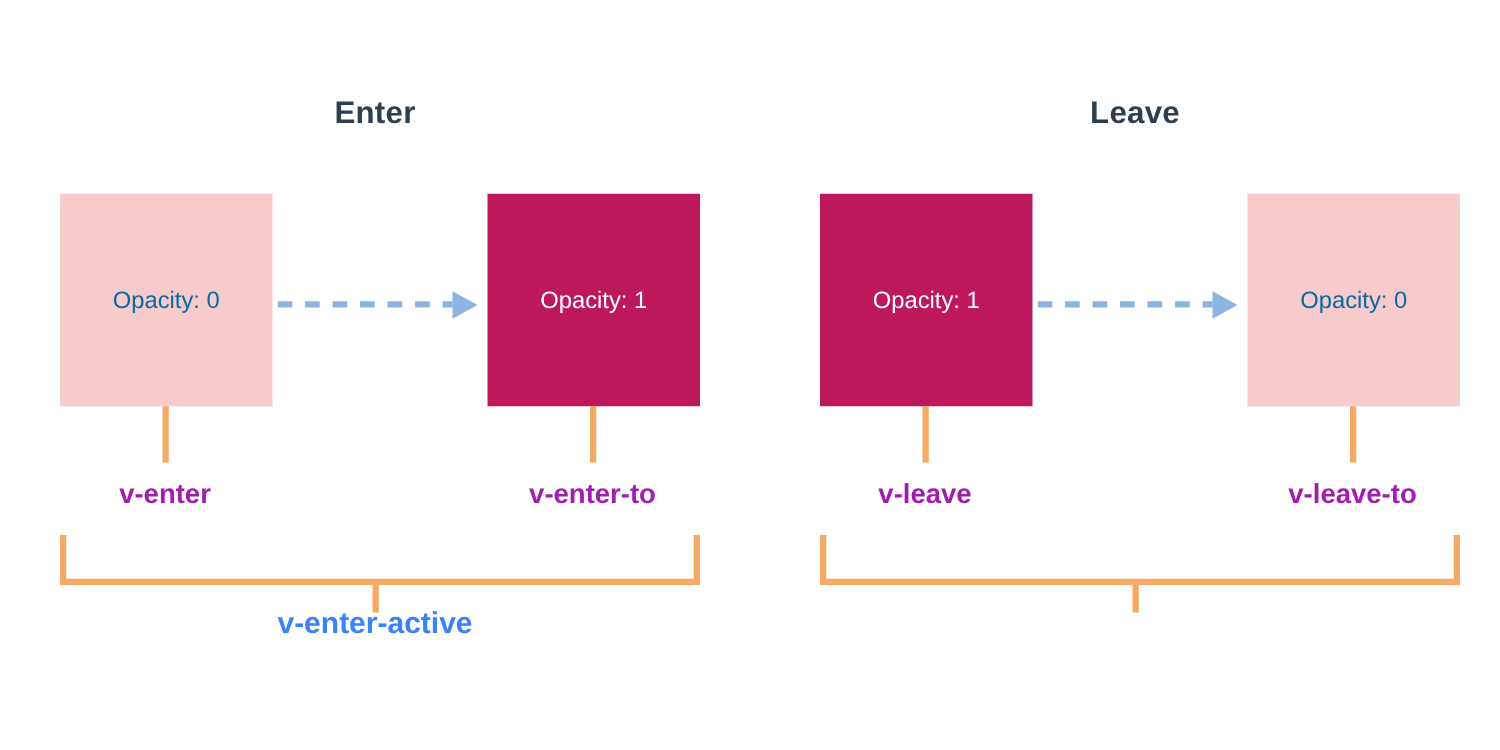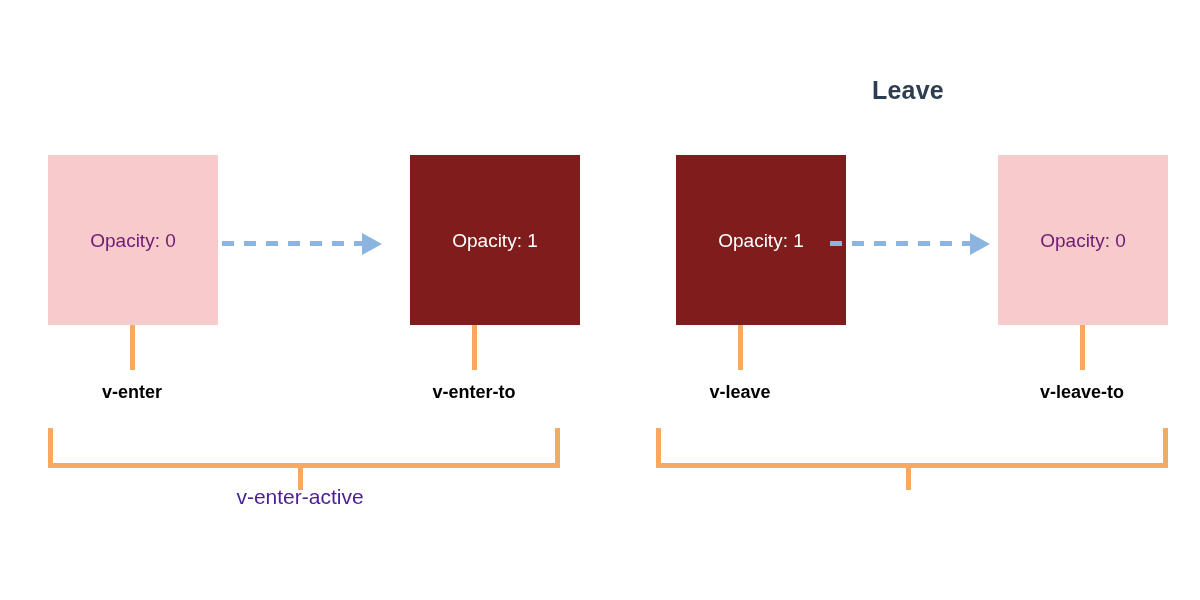--- a/index.html
+++ b/index.html
@@ -56,22 +56,22 @@
   }
   .state-box .box-label {
     font-size: 19px;
     font-weight: normal;
     line-height: 1;
   }
   .box-from { left: 48px; }
   .box-to   { left: 390px; }
 
   .box-faded  { background: #f7cbcb; }
-  .box-faded .box-label  { color: #701a75; }
-  .box-solid  { background: #7f1d1d; margin-left: 20px; }
+  .box-faded .box-label  { color: #0369a1; }
+  .box-solid  { background: #be185d; }
   .box-solid .box-label  { color: #ffffff; }
 
   
   .arrow {
     position: absolute;
     top: 233px;
     left: 222px;
     width: 164px;
     height: 22px;
   }
@@ -103,23 +103,23 @@
     height: 45px;
     background: #f5a962;
     top: 325px;
   }
   .stem-from { left: 130px; }
   .stem-to   { left: 472px; }
 
   .class-label {
     position: absolute;
     top: 382px;
-    font-size: 18px;
+    font-size: 22px;
     font-weight: bold;
-    color: #000000;
+    color: #a21caf;
     text-align: center;
     white-space: nowrap;
     transform: translateX(-50%);
   }
   .label-from { left: 132px; }
   .label-to   { left: 474px; text-align: center; }
 
   
   .bracket {
     position: absolute;
@@ -153,33 +153,34 @@
     width: 5px;
     height: 22px;
     background: #f5a962;
   }
   .active-label {
     position: absolute;
     top: 485px;
     left: 0;
     width: 600px;
     text-align: center;
-    font-size: 21px;
-    font-weight: normal;
-    color: #4c1d95;
+    font-size: 24px;
+    font-weight: bold;
+    color: #3b82f6;
     white-space: nowrap;
   }
 </style>
 </head>
 <body>
 
 <div class="diagram">
 
   <div class="panel panel-enter">
 
+    <div class="panel-title">Enter</div>
 
     <div class="state-box box-from box-faded">
       <span class="box-label">Opacity: 0</span>
     </div>
 
     <div class="arrow">
       <div class="arrow-line"></div>
       <div class="arrow-head"></div>
     </div>
 

